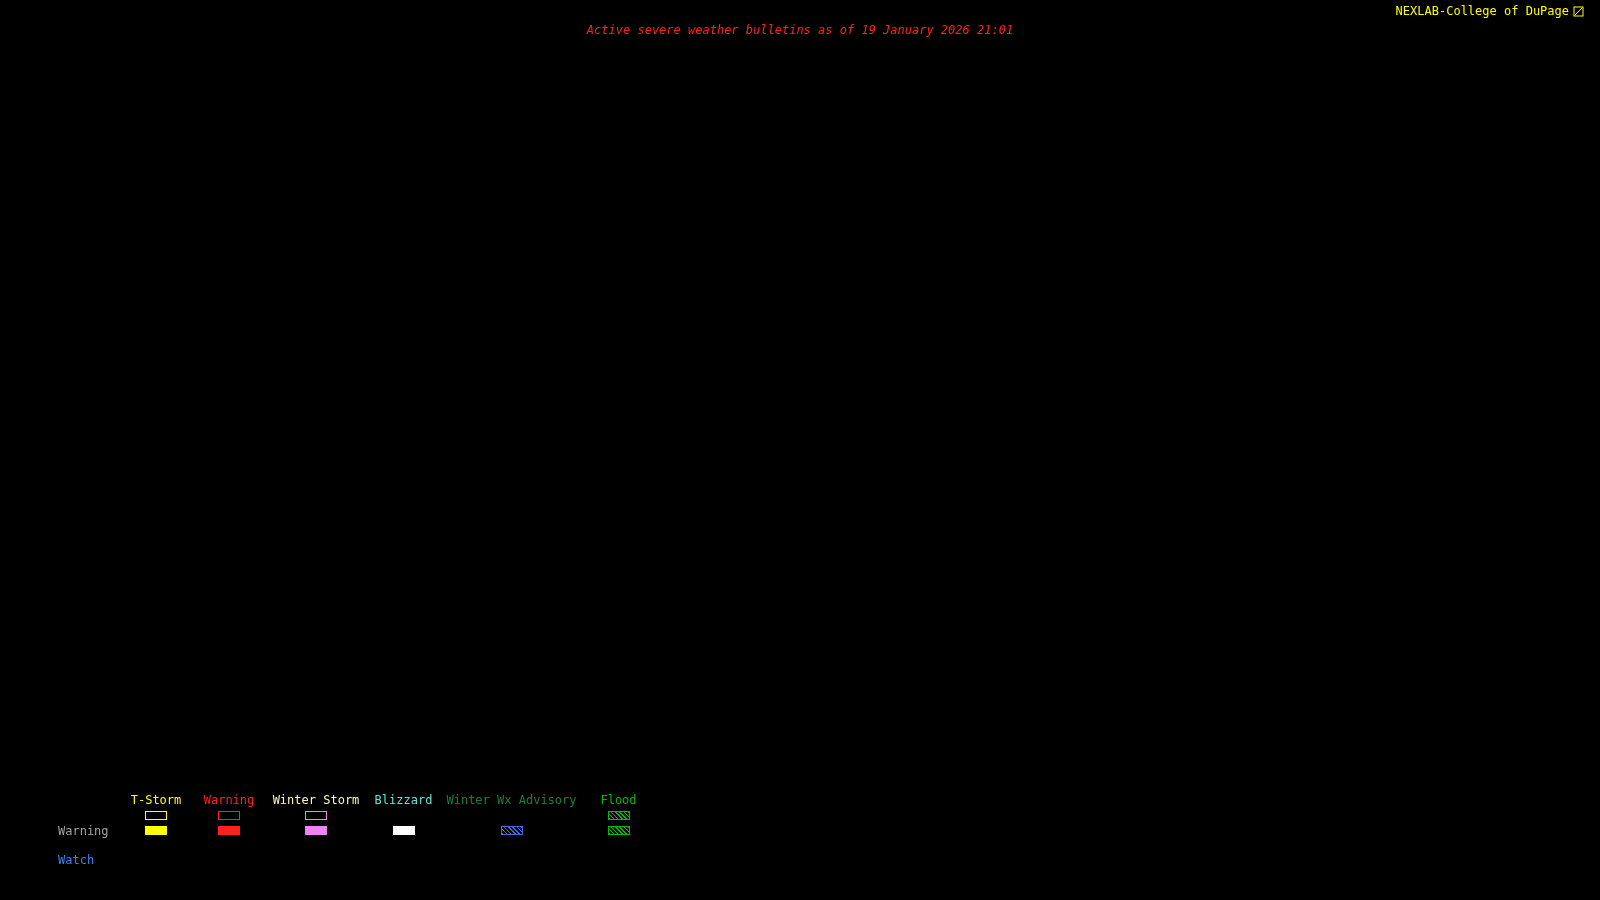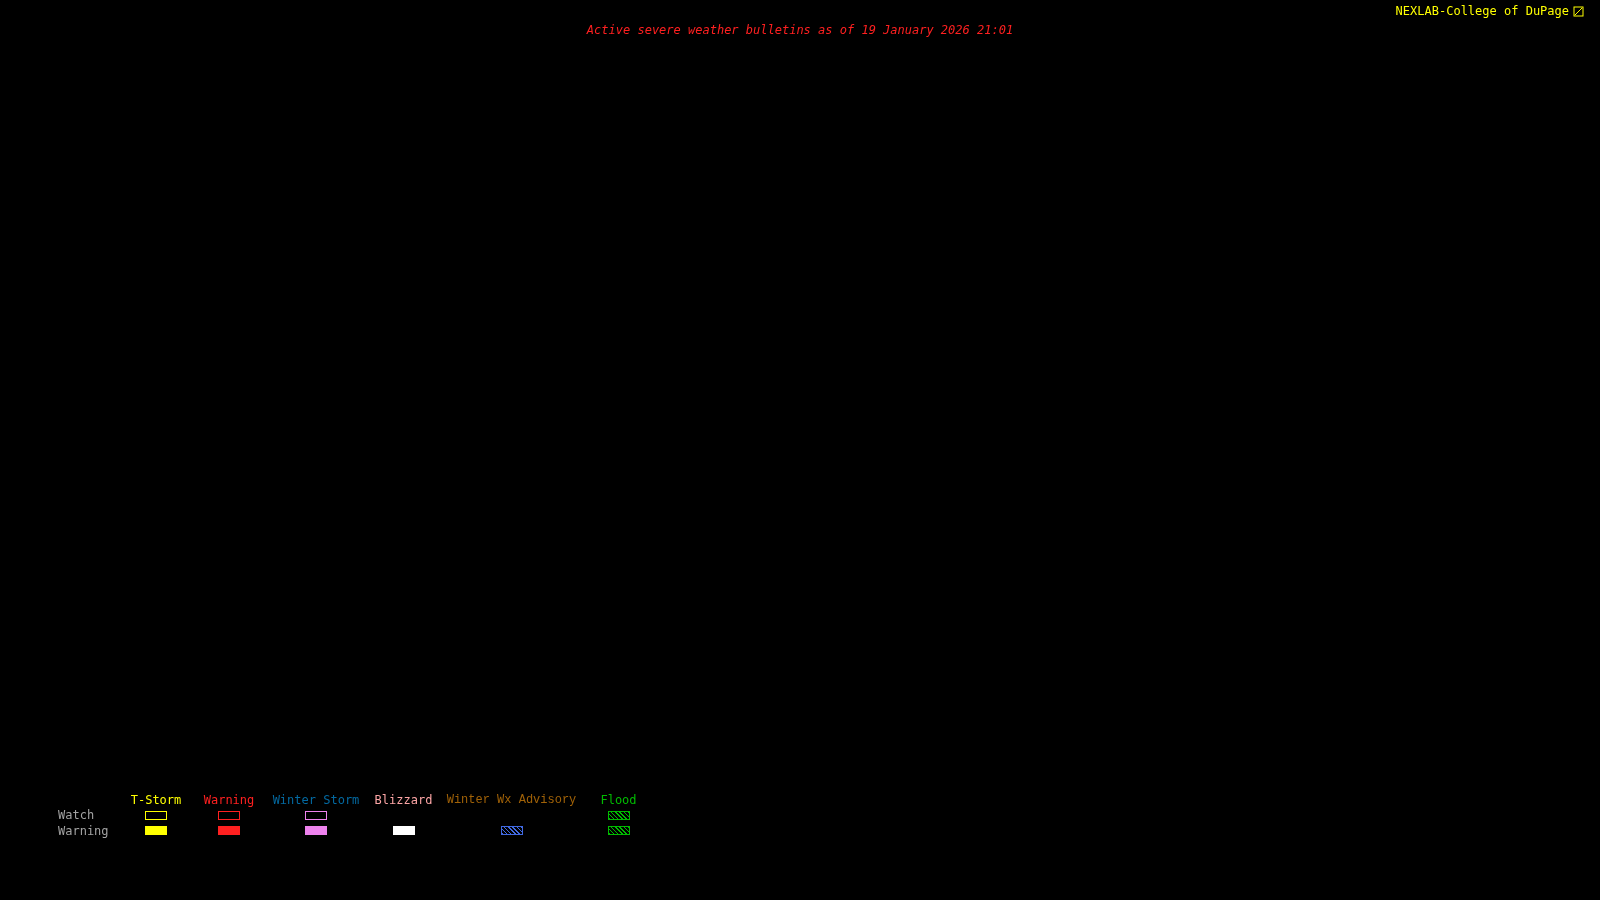--- a/index.html
+++ b/index.html
@@ -109,48 +109,48 @@
   <span class="brand-glyph">
     <svg width="11" height="13" viewBox="0 0 11 13">
       <rect x="1" y="2" width="9" height="9" fill="none" stroke="#ffff00" stroke-width="1"></rect>
       <line x1="2" y1="10" x2="9" y2="3" stroke="#ffff00" stroke-width="1"></line>
     </svg>
   </span>
 </div>
 
 <div class="legend"></div>
 
-<div class="row-label watch" style="color: #a3a3a3;">Watch</div>
+<div class="row-label watch" style="color: #3b82f6; margin-top: 45px;">Watch</div>
 <div class="row-label warning" style="color: #a3a3a3;">Warning</div>
 
 <div class="legend-col col-0" style="color: rgb(255, 255, 0);">
   <span class="col-label">T-Storm</span>
   <div class="sw watch-row sw-outline" style="--c: #ffff00;"></div>
   <div class="sw warning-row sw-filled" style="--c: #ffff00;"></div>
 </div>
 
 <div class="legend-col col-1" style="color: rgb(255, 32, 32);">
   <span class="col-label">Warning</span>
   <div class="sw watch-row sw-outline" style="--c: #ff2020;"></div>
   <div class="sw warning-row sw-filled" style="--c: #ff2020;"></div>
 </div>
 
-<div class="legend-col col-2" style="color: #0369a1;">
+<div class="legend-col col-2" style="color: #fef9c3;">
   <span class="col-label">Winter Storm</span>
   <div class="sw watch-row sw-outline" style="--c: #ee82ee;"></div>
   <div class="sw warning-row sw-filled" style="--c: #ee82ee;"></div>
 </div>
 
-<div class="legend-col col-3" style="color: #fca5a5;">
+<div class="legend-col col-3" style="color: #5eead4;">
   <span class="col-label">Blizzard</span>
   <div class="sw watch-row sw-none" style="--c: #ffffff;"></div>
   <div class="sw warning-row sw-filled" style="--c: #ffffff;"></div>
 </div>
 
-<div class="legend-col col-4" style="color: #a16207; font-family: Liberation Mono, monospace;">
+<div class="legend-col col-4" style="color: #15803d;">
   <span class="col-label">Winter Wx Advisory</span>
   <div class="sw watch-row sw-none" style="--c: #4169e1;"></div>
   <div class="sw warning-row sw-hatched" style="--c: #4169e1;"></div>
 </div>
 
 <div class="legend-col col-5" style="color: rgb(0, 187, 0); text-align: center;">
   <span class="col-label">Flood</span>
   <div class="sw watch-row sw-hatched" style="--c: #00bb00;"></div>
   <div class="sw warning-row sw-hatched" style="--c: #00bb00;"></div>
 </div>

